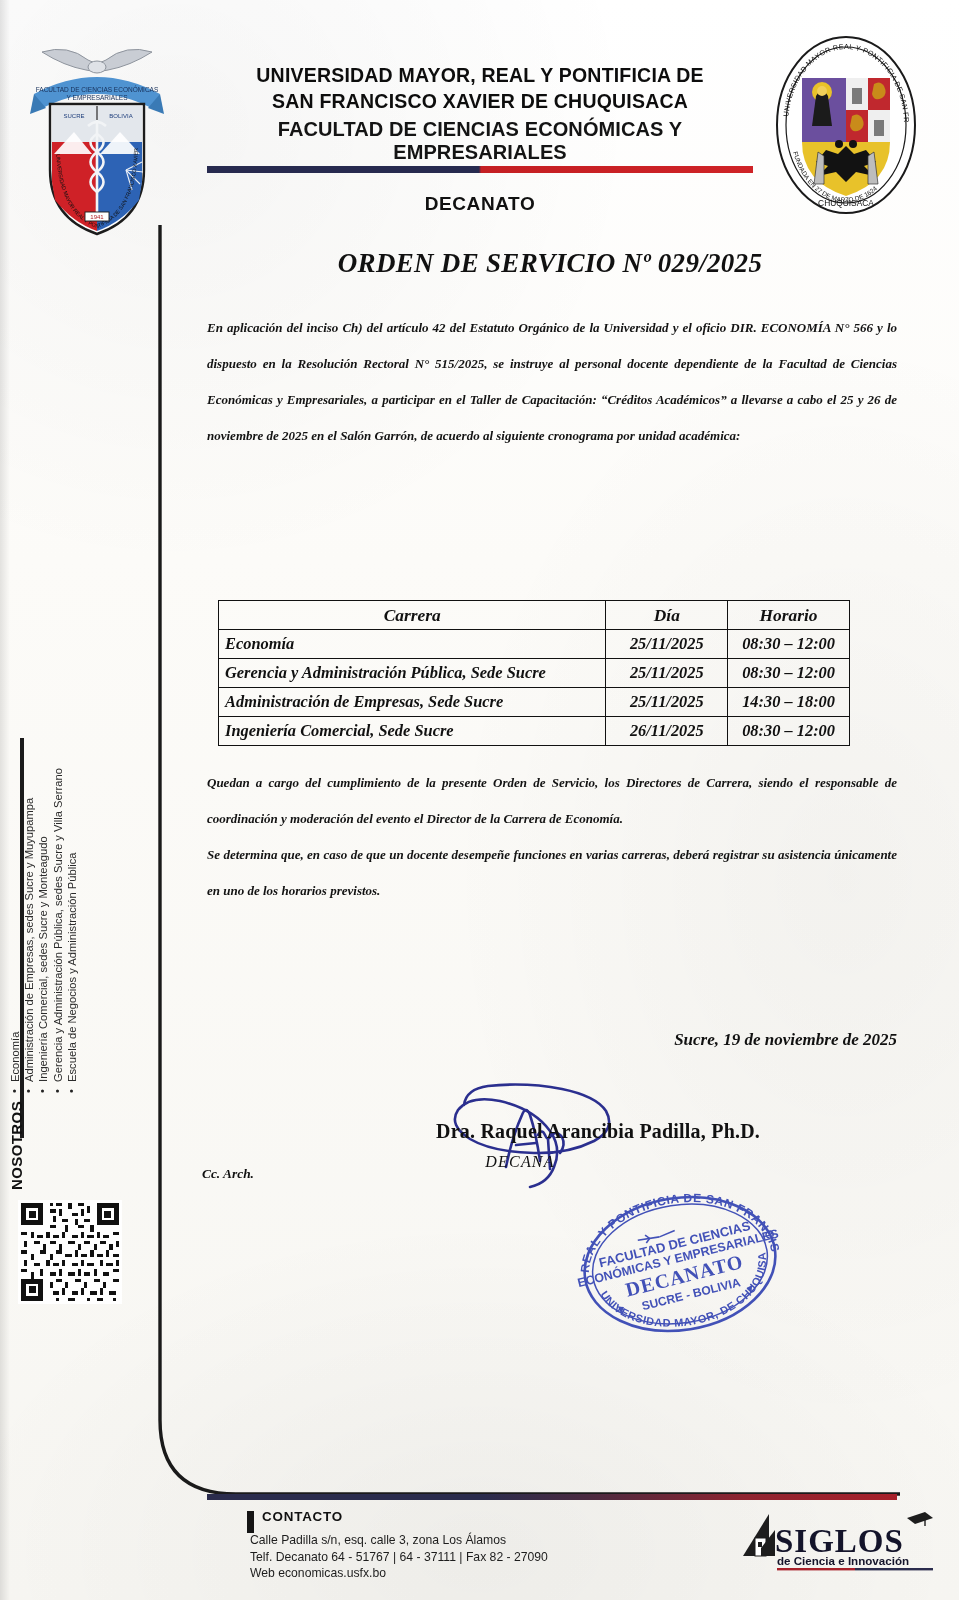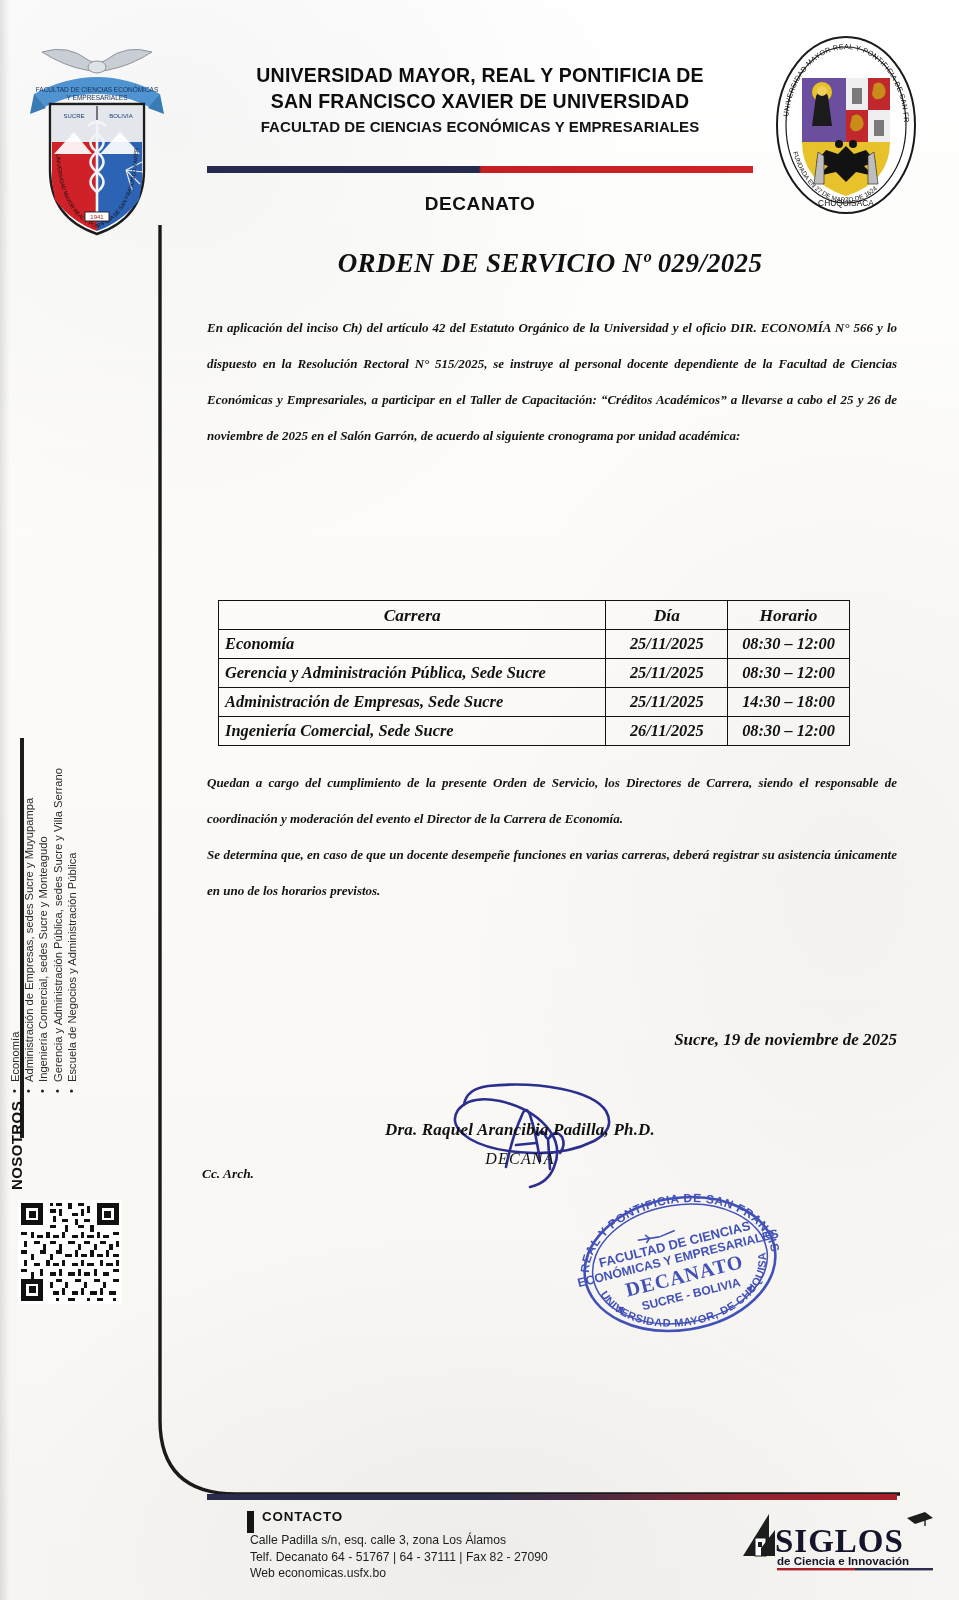--- a/index.html
+++ b/index.html
@@ -36,21 +36,21 @@
     position: absolute; left: 766px; top: 30px; width: 160px; height: 190px;
   }
   .head-text {
     position: absolute; left: 200px; top: 62px; width: 560px; text-align: center;
   }
   .head-l1 {
     font-size: 19.5px; font-weight: bold; letter-spacing: .2px; line-height: 26px;
     color: #0d0d0d;
   }
   .head-l2 {
-    font-size: 15px; font-weight: bold; letter-spacing: .1px; margin-top: 4px;
+    font-size: 20px; font-weight: bold; letter-spacing: .1px; margin-top: 4px;
     color: #141414;
   }
   .rule {
     position: absolute; left: 207px; top: 166px; width: 546px; height: 7px;
     background: linear-gradient(90deg, #272a4f 0%, #272a4f 49.8%, #c41f23 50.2%, #cf2327 100%);
   }
   .decanato {
     position: absolute; left: 200px; top: 193px; width: 560px; text-align: center;
     font-size: 19px; font-weight: bold; letter-spacing: .6px;
   }
@@ -130,22 +130,22 @@
   
   .place-date {
     position: absolute; left: 207px; top: 1030px; width: 690px; text-align: right;
     font-family: "Liberation Serif", serif;
     font-style: italic; font-weight: bold; font-size: 17px;
   }
   .sig-block {
     position: absolute; left: 280px; top: 1120px; width: 480px; text-align: center;
   }
   .sig-name {
-    font-family: "Liberation Serif", serif; font-style: italic; font-weight: bold;
-    font-size: 17px; letter-spacing: .2px;
+    font-family: "Liberation Serif", serif; font-weight: bold;
+    font-size: 20px; letter-spacing: .2px; text-align: right;
   }
   .sig-role {
     font-family: "Liberation Serif", serif; font-style: italic;
     font-size: 16px; letter-spacing: 1.2px; margin-top: 10px;
   }
   .signature-ink {
     position: absolute; left: 430px; top: 1075px; width: 250px; height: 125px;
     pointer-events: none;
   }
   .cc {
@@ -236,21 +236,21 @@
     <path id="cpath" d="M34 120 Q34 192 75 206 Q116 192 116 120" fill="none"></path>
     <text font-size="5.4" fill="#111" font-family="Liberation Sans, sans-serif">
       <textPath href="#cpath" startOffset="6%">UNIVERSIDAD MAYOR REAL Y PONTIFICIA DE SAN FRANCISCO XAVIER</textPath>
     </text>
     <rect x="63" y="190" width="24" height="9" fill="#ffffff" stroke="#1c1c1c" stroke-width="0.9"></rect>
     <text x="75" y="197" font-size="6" fill="#b02027" text-anchor="middle" font-family="Liberation Sans, sans-serif">1941</text>
   </svg>
 
   <div class="head-text">
     <div class="head-l1">UNIVERSIDAD MAYOR, REAL Y PONTIFICIA DE</div>
-    <div class="head-l1">SAN FRANCISCO XAVIER DE UNIVERSIDAD</div>
+    <div class="head-l1">SAN FRANCISCO XAVIER DE CHUQUISACA</div>
     <div class="head-l2">FACULTAD DE CIENCIAS ECONÓMICAS Y EMPRESARIALES</div>
   </div>
   <div class="rule"></div>
   <div class="decanato">DECANATO</div>
 
   <svg class="seal-right" viewBox="0 0 160 190">
     <ellipse cx="80" cy="95" rx="69" ry="88" fill="#ffffff" stroke="#1a1a1a" stroke-width="2"></ellipse>
     <ellipse cx="80" cy="95" rx="60" ry="78" fill="#ffffff" stroke="#1a1a1a" stroke-width="1.2"></ellipse>
     <defs>
       <path id="sealTop" d="M22 95 A58 76 0 0 1 138 95"></path>

